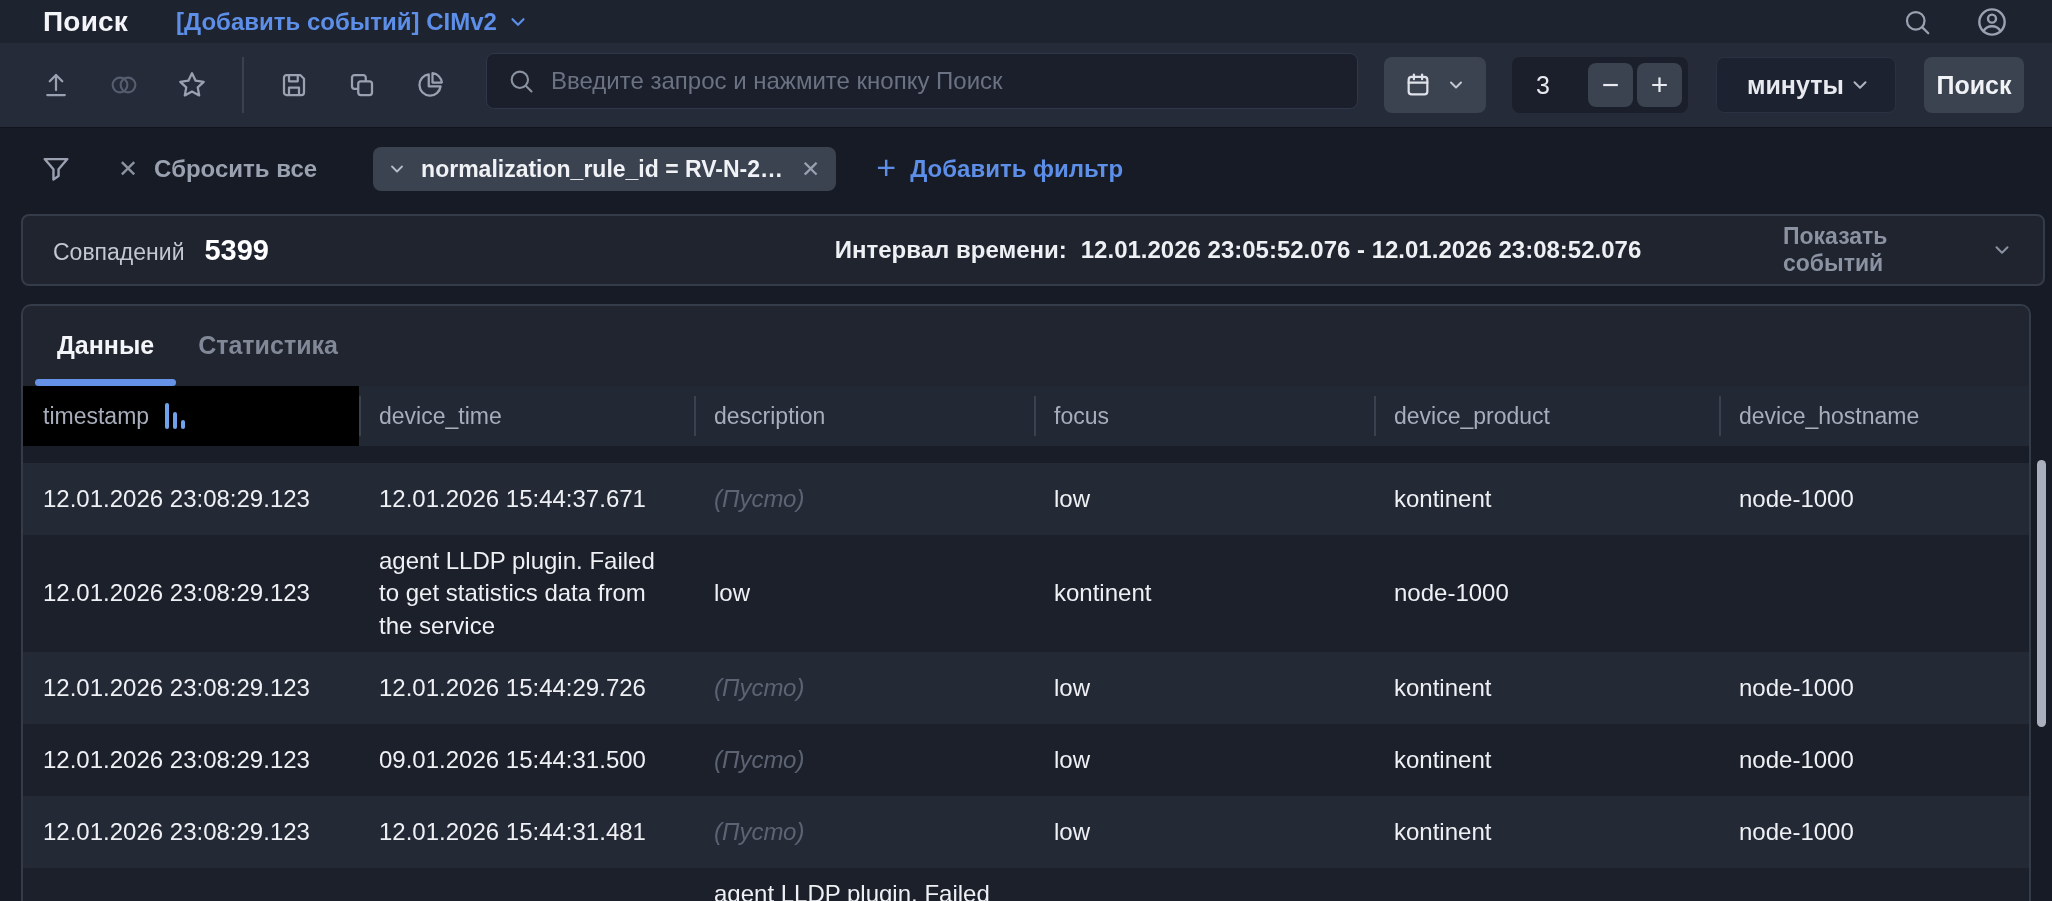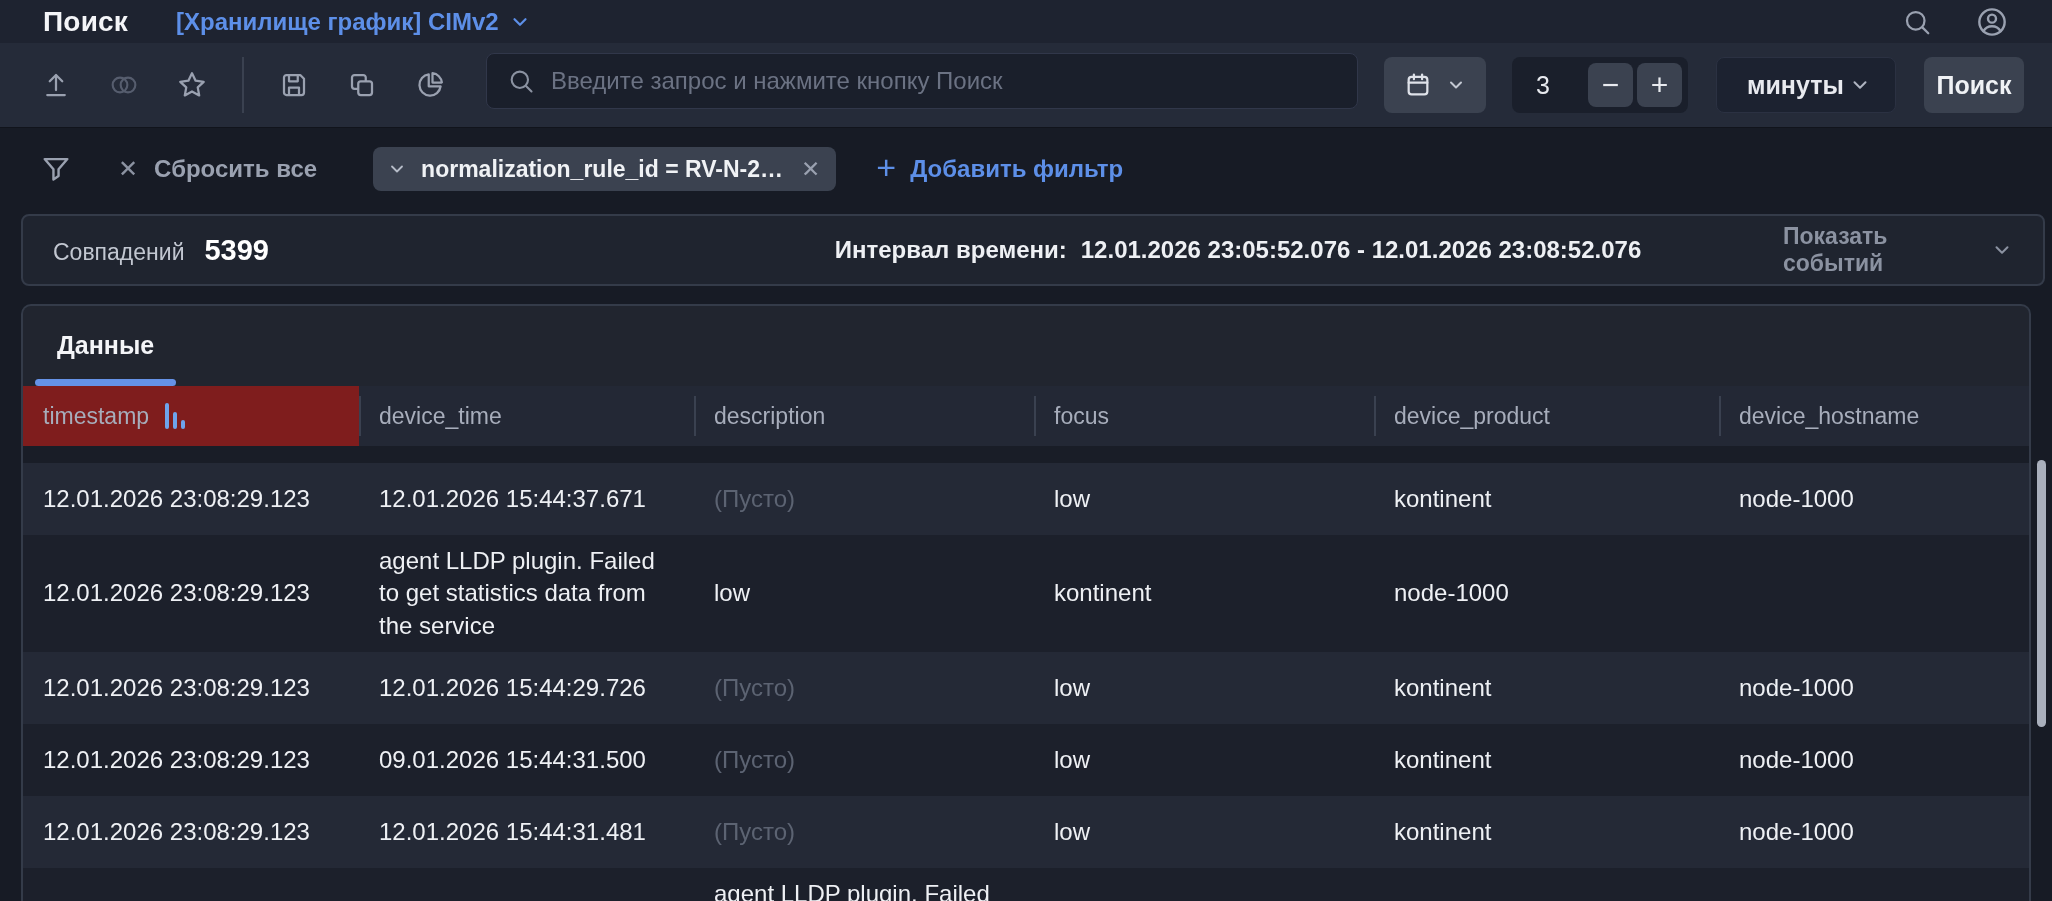--- a/index.html
+++ b/index.html
@@ -141,51 +141,51 @@
     grid-template-columns:336px 335px 340px 340px 345px 1fr;
   }
   .grid-head { height:60px; background:#232835; }
   .th {
     display:flex; align-items:center; gap:16px; padding:0 20px;
     color:#a7adbb; font-size:23px; position:relative; cursor:pointer;
   }
   .th:not(:first-child)::before {
     content:""; position:absolute; left:0; top:10px; bottom:10px; width:2px; background:#3a4150;
   }
-  .th.sorted { background:#7f1d1d; }
+  .th.sorted { background:#000000; }
   .sort-icon { display:flex; align-items:flex-end; gap:4px; height:26px; }
   .sort-icon i { display:block; width:4px; border-radius:2px; background:#6ea3ec; }
   .sort-icon i:nth-child(1){ height:26px; }
   .sort-icon i:nth-child(2){ height:17px; }
   .sort-icon i:nth-child(3){ height:9px; }
 
   .head-spacer { height:17px; background:#191d27; }
 
   .grid-row { min-height:72px; cursor:pointer; }
   .grid-row:nth-child(odd) { background:#242936; }
   .grid-row:nth-child(even) { background:#1c202b; }
   .td {
     display:flex; align-items:center; padding:10px 20px;
     color:#eef0f4; font-size:24px; line-height:1.35;
   }
-  .td.empty { color:#5c6372; }
+  .td.empty { color:#5c6372;font-style:italic; }
 
   .scroll-thumb {
     position:absolute; right:6px; top:460px; width:9px; height:267px;
     background:#a9afbc; border-radius:5px; cursor:grab;
   }
 </style>
 </head>
 <body>
 
 <div class="topbar">
   <div class="topbar-left">
     <div class="app-title">Поиск</div>
     <div class="storage-select">
-      <span>[Хранилище график] CIMv2</span>
+      <span>[Добавить событий] CIMv2</span>
       <span>
         <svg width="22" height="22" viewBox="0 0 24 24" fill="none" stroke-width="2.4" stroke-linecap="round" stroke-linejoin="round">
             <polyline points="6 9 12 15 18 9"></polyline>
           </svg>
       </span>
     </div>
   </div>
   <div class="topbar-right">
     <span>
       <svg width="30" height="30" viewBox="0 0 24 24" fill="none" stroke-width="1.8" stroke-linecap="round">
@@ -327,20 +327,21 @@
       <svg width="22" height="22" viewBox="0 0 24 24" fill="none" stroke-width="2.2" stroke-linecap="round" stroke-linejoin="round">
           <polyline points="6 9 12 15 18 9"></polyline>
         </svg>
     </span>
   </div>
 </div>
 
 <div class="table-panel">
   <div class="tabs">
     <div class="tab active">Данные</div>
+    <div class="tab inactive">Статистика</div>
   </div>
 
   <div class="grid-head">
     <div class="th sorted">
       <span>timestamp</span>
       <span class="sort-icon">
           <i></i>
           <i></i>
           <i></i>
         </span>

